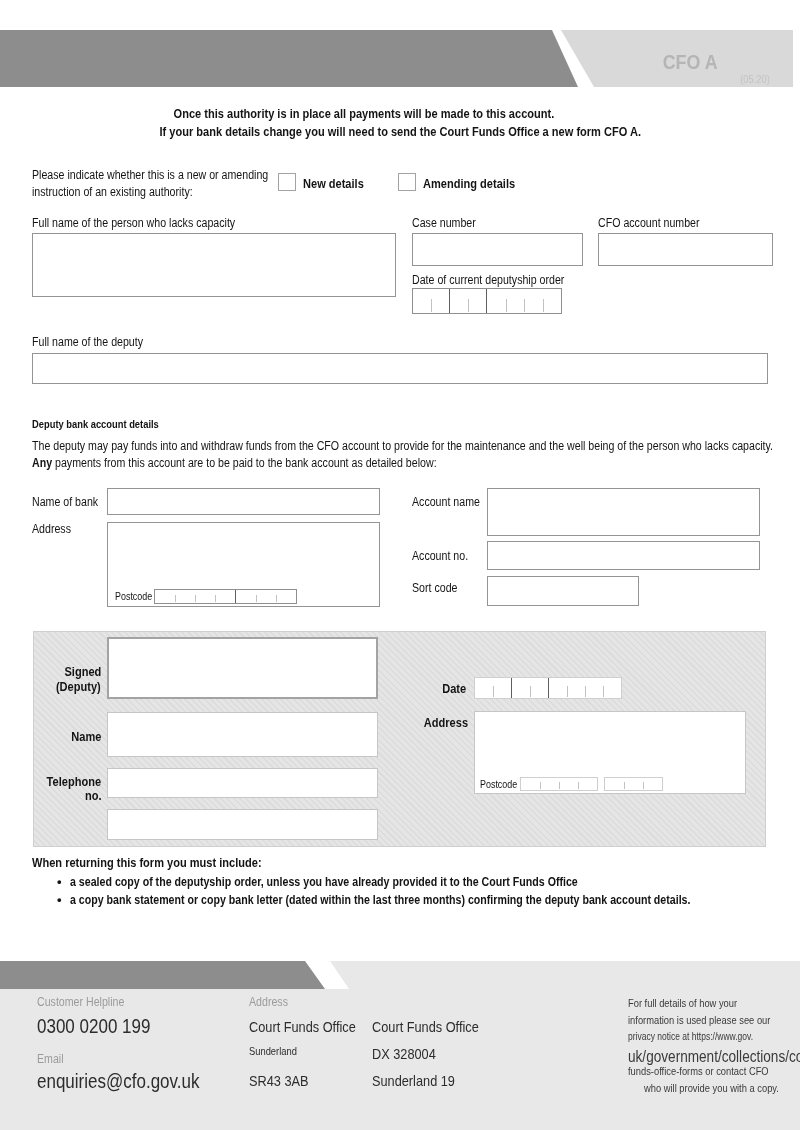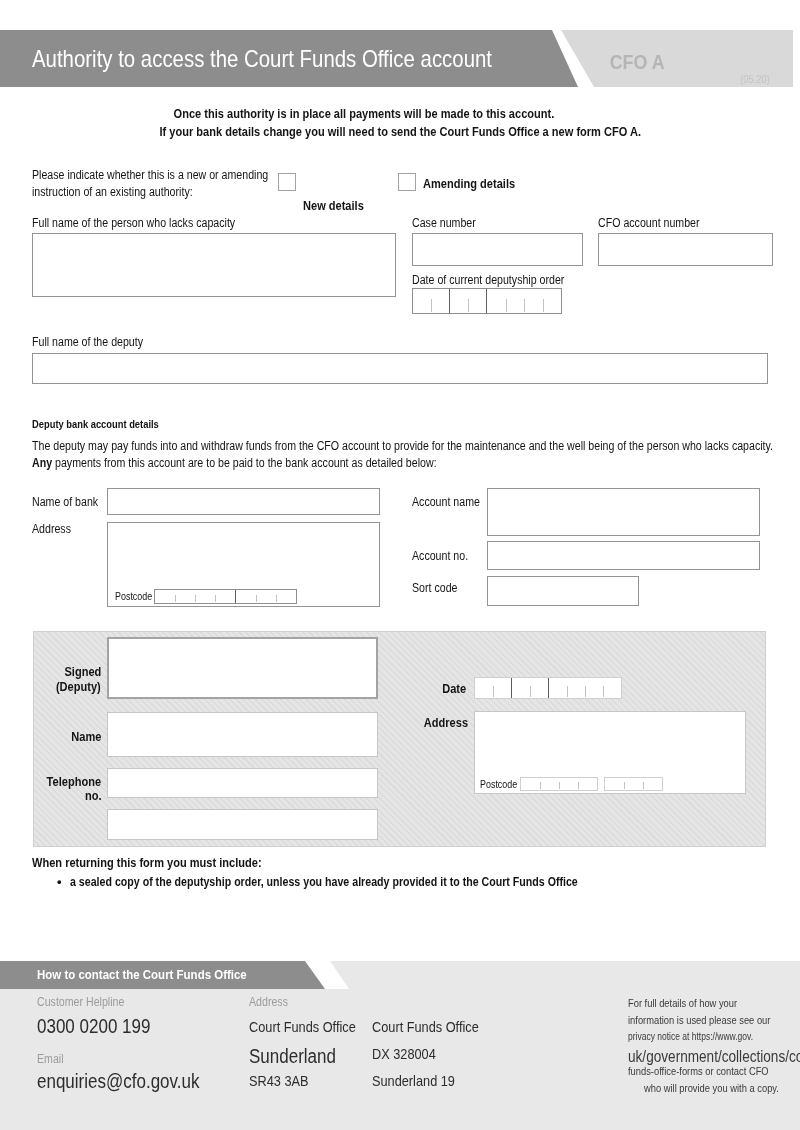--- a/index.html
+++ b/index.html
@@ -37,33 +37,32 @@
   .val{color:var(--value-ink,#2c2c2c);}
   .bullet::before{content:"\2022";position:absolute;left:0;top:-1px;font-weight:bold;font-size:13px;}
 </style>
 </head>
 <body>
 
 <div class="page">
 
   <div class="hdr-dark"></div>
   <div class="hdr-panel"></div>
-  <div class="abs" style="left:32px;top:30px;height:57px;line-height:57px;font-size:24px;color:#fff;"><span class="t">Authority to access the Court Funds Office account</span></div>
-  <div class="abs" style="left:600px;top:50px;width:170px;text-align:left;font-size:21px;color:var(--code-gray,#b5b5b5);"><span class="t-r b">CFO A</span></div>
+  <div class="abs" style="left:600px;top:50px;width:170px;text-align:center;font-size:21px;color:var(--code-gray,#b5b5b5);"><span class="t-r b">CFO A</span></div>
   <div class="abs" style="left:600px;top:73px;width:170px;text-align:right;font-size:11px;color:var(--version-gray,#c3c3c3);"><span class="t-r">(05.20)</span></div>
 
   <div class="abs" style="left:0;top:106px;width:728px;text-align:center;font-size:13px;"><span class="t-c b">Once this authority is in place all payments will be made to this account.</span></div>
   <div class="abs" style="left:0;top:124px;width:800px;text-align:center;font-size:13px;"><span class="t-c b">If your bank details change you will need to send the Court Funds Office a new form CFO A.</span></div>
 
   <div class="abs lbl" style="left:32px;top:168px;">
     <span class="t">Please indicate whether this is a new or amending</span></div>
   <div class="abs lbl" style="left:32px;top:185px;">
     <span class="t">instruction of an existing authority:</span></div>
   <div class="chk" style="left:278px;top:173px;"></div>
-  <div class="abs" style="left:303px;top:176px;font-size:13px;margin-top:22px;">
+  <div class="abs" style="left:303px;top:176px;font-size:13px;">
     <span class="t b">New details</span></div>
   <div class="chk" style="left:398px;top:173px;"></div>
   <div class="abs" style="left:423px;top:176px;font-size:13px;">
     <span class="t b">Amending details</span></div>
 
   <div class="abs lbl" style="left:32px;top:216px;">
     <span class="t">Full name of the person who lacks capacity</span></div>
   <div class="field" style="left:32px;top:233px;width:364px;height:64px;"></div>
 
   <div class="abs lbl" style="left:412px;top:216px;">
@@ -198,40 +197,41 @@
         <div class="scell" style="width:19px"></div>
         <div class="scell" style="width:19px"></div>
         <div class="scell" style="width:19px"></div>
       </div>
   </div>
 
   <div class="abs bullet" style="left:57px;top:875px;font-size:12.5px;">
     <span class="t b" style="margin-left:13px;">a sealed copy of the deputyship order, unless you have already provided it to the Court Funds Office</span></div>
   <div class="abs" style="left:32px;top:855px;font-size:13px;">
     <span class="t b">When returning this form you must include:</span></div>
+  <div class="abs bullet" style="left:57px;top:893px;font-size:12.5px;">
+    <span class="t b" style="margin-left:13px;">a copy bank statement or copy bank letter (dated within the last three months) confirming the deputy bank account details.</span></div>
 
   <div class="ftr-bg"></div>
   <div class="ftr-white"></div>
   <div class="ftr-dark"></div>
-  <div class="abs" style="left:37px;top:961px;height:28px;line-height:28px;font-size:13.5px;color:#fff;"><span class="t b">How to contact the Court Funds Office</span></div>
 
   <div class="abs muted" style="left:37px;top:995px;font-size:12.5px;">
     <span class="t">Customer Helpline</span></div>
   <div class="abs val" style="left:37px;top:1015px;font-size:20px;">
     <span class="t">0300 0200 199</span></div>
   <div class="abs muted" style="left:37px;top:1052px;font-size:12.5px;">
     <span class="t">Email</span></div>
   <div class="abs val" style="left:37px;top:1070px;font-size:20px;">
     <span class="t">enquiries@cfo.gov.uk</span></div>
 
   <div class="abs muted" style="left:249px;top:995px;font-size:12.5px;">
     <span class="t">Address</span></div>
   <div class="abs val" style="left:249px;top:1018px;font-size:15px;">
     <span class="t">Court Funds Office</span></div>
-  <div class="abs val" style="left:249px;top:1045px;font-size:20px;">
+  <div class="abs val" style="left:249px;top:1045px;font-size:11px;">
     <span class="t">Sunderland</span></div>
   <div class="abs val" style="left:249px;top:1072px;font-size:15px;">
     <span class="t">SR43 3AB</span></div>
 
   <div class="abs val" style="left:372px;top:1018px;font-size:15px;">
     <span class="t">Court Funds Office</span></div>
   <div class="abs val" style="left:372px;top:1045px;font-size:15px;">
     <span class="t">DX 328004</span></div>
   <div class="abs val" style="left:372px;top:1072px;font-size:15px;">
     <span class="t">Sunderland 19</span></div>

